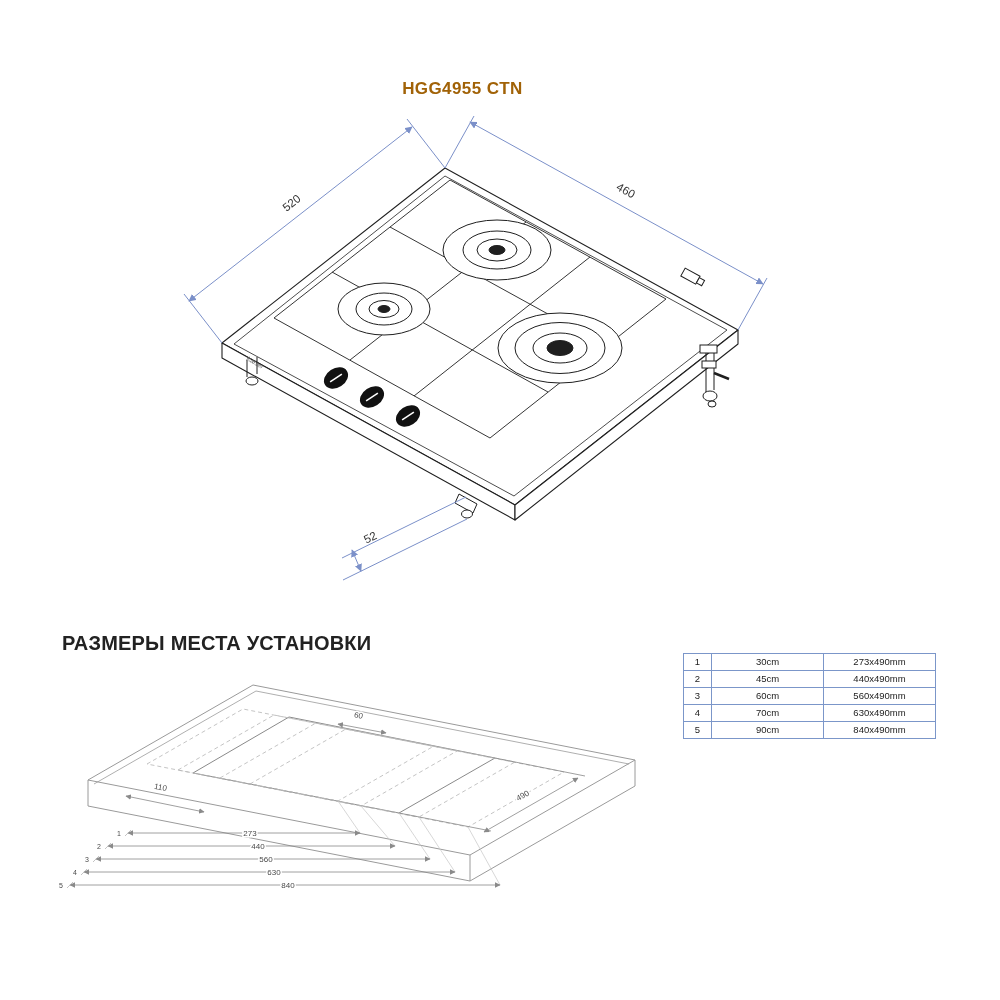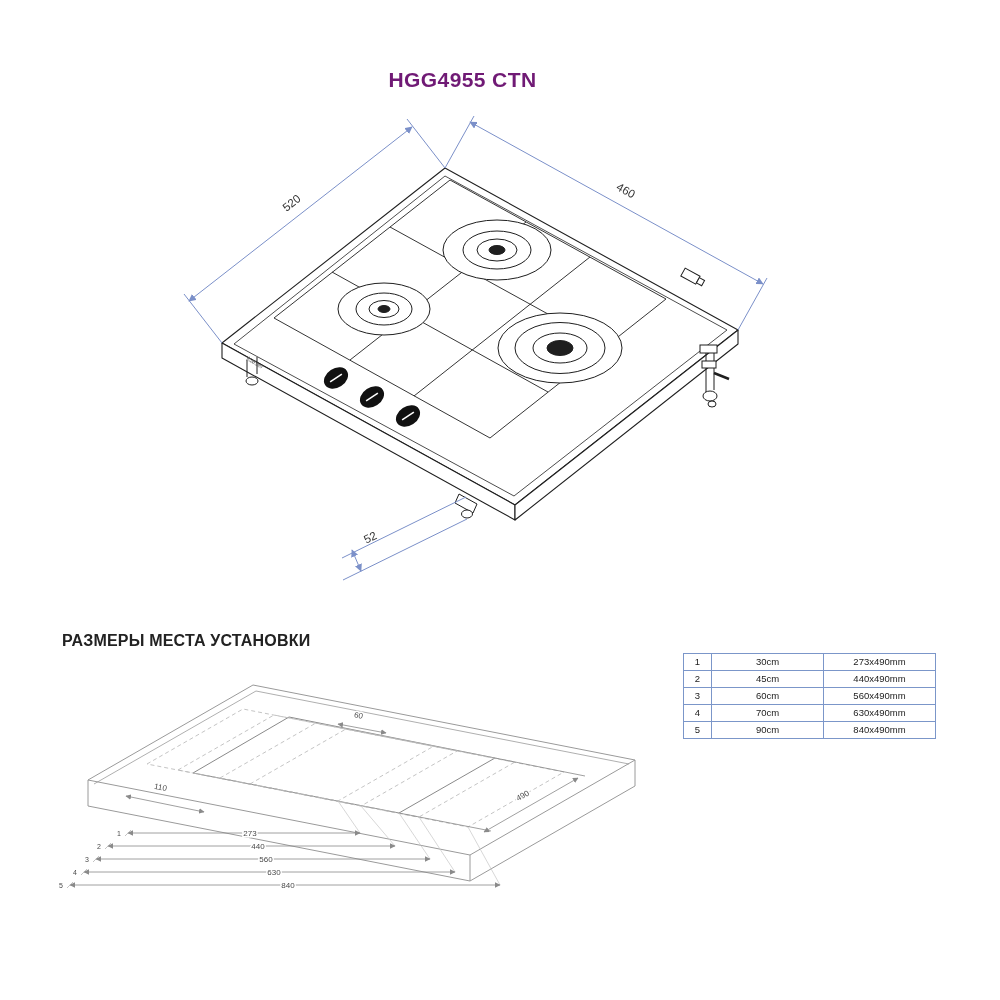--- a/index.html
+++ b/index.html
@@ -1,25 +1,25 @@
 <!DOCTYPE html>
 <html><head>
 <meta charset="utf-8">
 <style>
   html,body{margin:0;padding:0;}
   body{
     width:1000px;height:1000px;position:relative;background:#ffffff;
     font-family:"Liberation Sans", sans-serif;overflow:hidden;color:#111;
   }
   .title{
-    position:absolute;top:68px;left:0;width:925px;text-align:center;
-    font-size:21px;font-weight:bold;letter-spacing:.4px;color:#701a75;
+    position:absolute;top:79px;left:0;width:925px;text-align:center;
+    font-size:17px;font-weight:bold;letter-spacing:.4px;color:#a16207;
   }
   .section-heading{
-    position:absolute;top:632px;left:62px;font-size:16px;font-weight:bold;
+    position:absolute;top:632px;left:62px;font-size:20px;font-weight:bold;
     letter-spacing:.2px;color:#222;
   }
   .drawing{position:absolute;left:0;}
   #hob-svg{top:0;}
   #cutout-svg{top:650px;}
   .size-table{
     position:absolute;left:683px;top:653px;width:252px;
     display:grid;grid-template-columns:28px 112px 112px;
     border-top:1px solid #7b96c9;border-left:1px solid #7b96c9;
     font-size:9.5px;color:#222;background:#fff;

